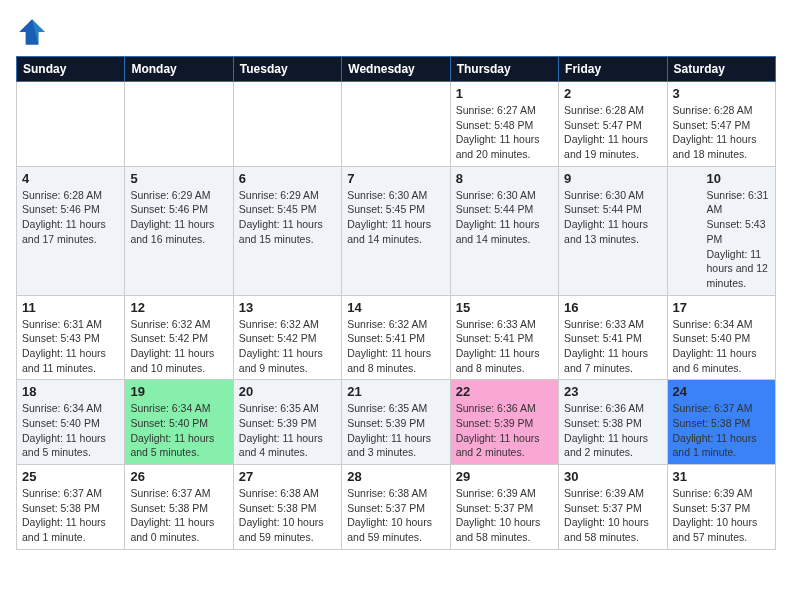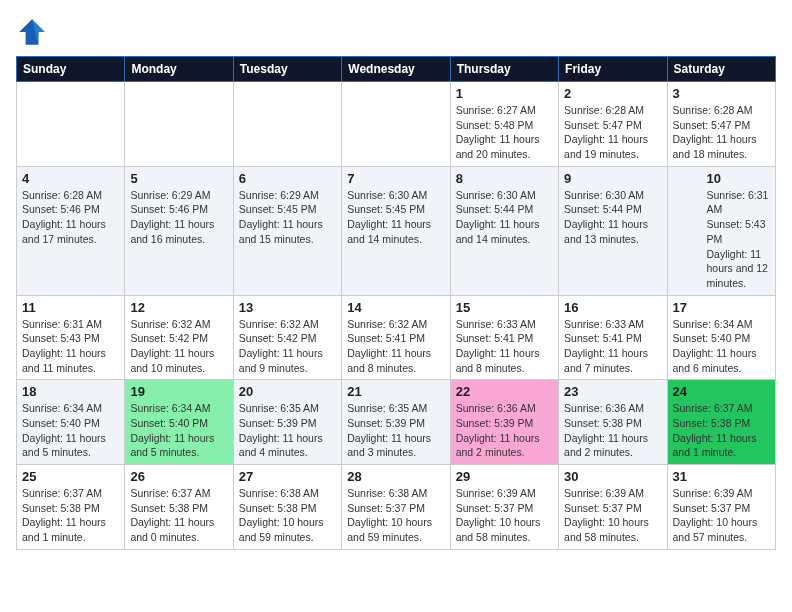--- a/index.html
+++ b/index.html
@@ -222,21 +222,21 @@
           <div class="day-info">Sunrise: 6:35 AM<br>Sunset: 5:39 PM<br>Daylight: 11 hours and 3 minutes.</div>
         </td>
         <td style="background: #f9a8d4;">
           <span class="day-number">22</span>
           <div class="day-info">Sunrise: 6:36 AM<br>Sunset: 5:39 PM<br>Daylight: 11 hours and 2 minutes.</div>
         </td>
         <td style="background: rgb(240, 244, 249); margin-left: 41px;">
           <span class="day-number">23</span>
           <div class="day-info">Sunrise: 6:36 AM<br>Sunset: 5:38 PM<br>Daylight: 11 hours and 2 minutes.</div>
         </td>
-        <td style="background: #22c55e;">
+        <td style="background: #3b82f6;">
           <span class="day-number">24</span>
           <div class="day-info">Sunrise: 6:37 AM<br>Sunset: 5:38 PM<br>Daylight: 11 hours and 1 minute.</div>
         </td>
       </tr>
       <tr>
         <td>
           <span class="day-number">25</span>
           <div class="day-info">Sunrise: 6:37 AM<br>Sunset: 5:38 PM<br>Daylight: 11 hours and 1 minute.</div>
         </td>
         <td>

